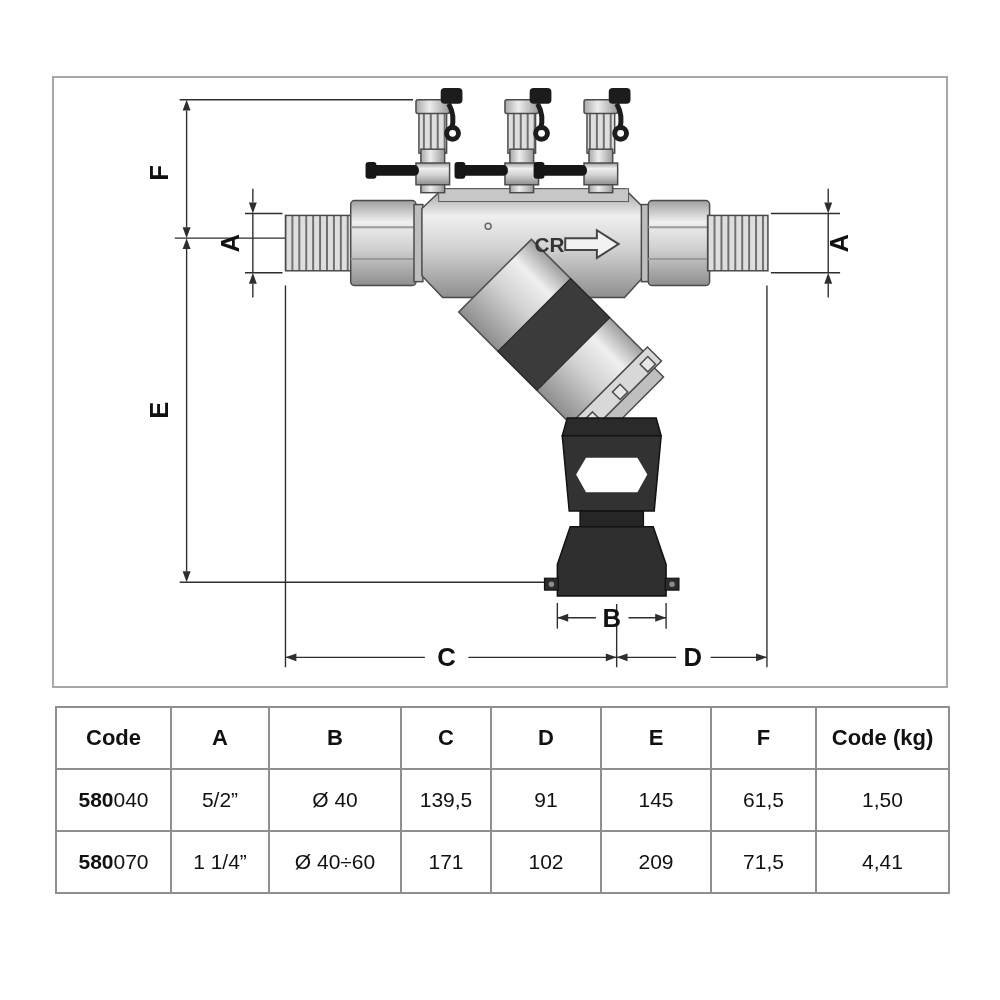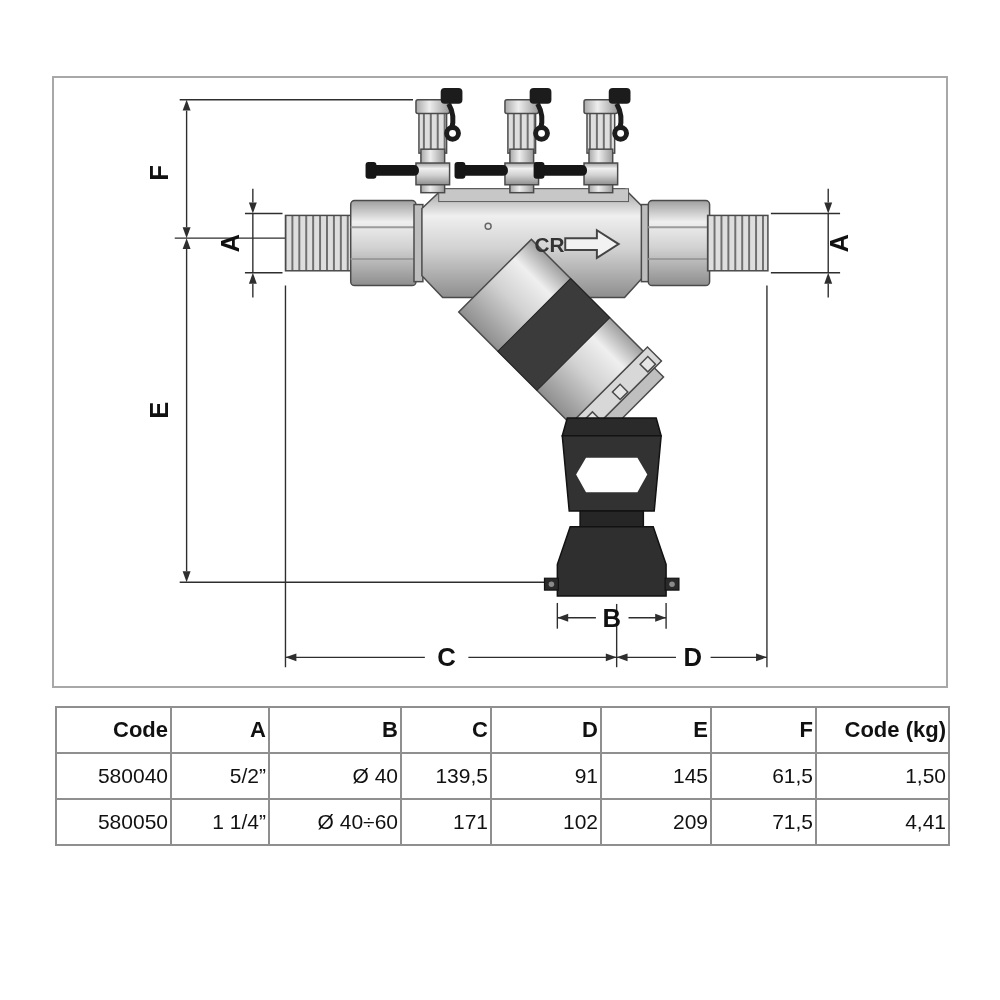--- a/index.html
+++ b/index.html
@@ -10,26 +10,26 @@
     position:absolute; left:52px; top:76px; width:896px; height:612px;
     border:2px solid #a8a8a8; box-sizing:border-box; background:#ffffff;
   }
   .drawing-box svg { width:100%; height:100%; display:block; }
 
   .dim-table {
     position:absolute; left:55px; top:706px; width:893px;
     border-collapse:collapse; table-layout:fixed;
   }
   .dim-table th, .dim-table td {
-    border:2px solid #8f8f8f; text-align:right; vertical-align:middle;
-    height:44px; font-size:21px; color:#111; padding:0 2px; background:#fff;
+    border:2px solid #8f8f8f; text-align:center; vertical-align:middle;
+    height:44px; font-size:21px; color:#111; padding:8px 2px; background:#fff;
     white-space:nowrap; overflow:hidden;
   }
   .dim-table th { font-size:22px; font-weight:bold; }
-  .code-bold { font-weight:normal; }
+  .code-bold { font-weight:bold; }
 
   .dim-label { font-weight:bold; font-size:26px; fill:#111; font-family:"Liberation Sans",sans-serif; }
   .dimline { stroke:#2e2e2e; stroke-width:1.4; fill:none; }
   .arrow { fill:#2e2e2e; stroke:none; }
   .metal-stroke { stroke:#4a4a4a; stroke-width:1.5; }
 </style>
 </head>
 <body>
 
 <div class="page">
@@ -244,21 +244,21 @@
         <td><span class="code-bold">580</span><span>040</span></td>
         <td>5/2”</td>
         <td>Ø 40</td>
         <td>139,5</td>
         <td>91</td>
         <td>145</td>
         <td>61,5</td>
         <td>1,50</td>
       </tr>
       <tr>
-        <td><span class="code-bold">580</span><span>050</span></td>
+        <td><span class="code-bold">580</span><span>070</span></td>
         <td>1 1/4”</td>
         <td>Ø 40÷60</td>
         <td>171</td>
         <td>102</td>
         <td>209</td>
         <td>71,5</td>
         <td>4,41</td>
       </tr>
     </tbody>
   </table>

